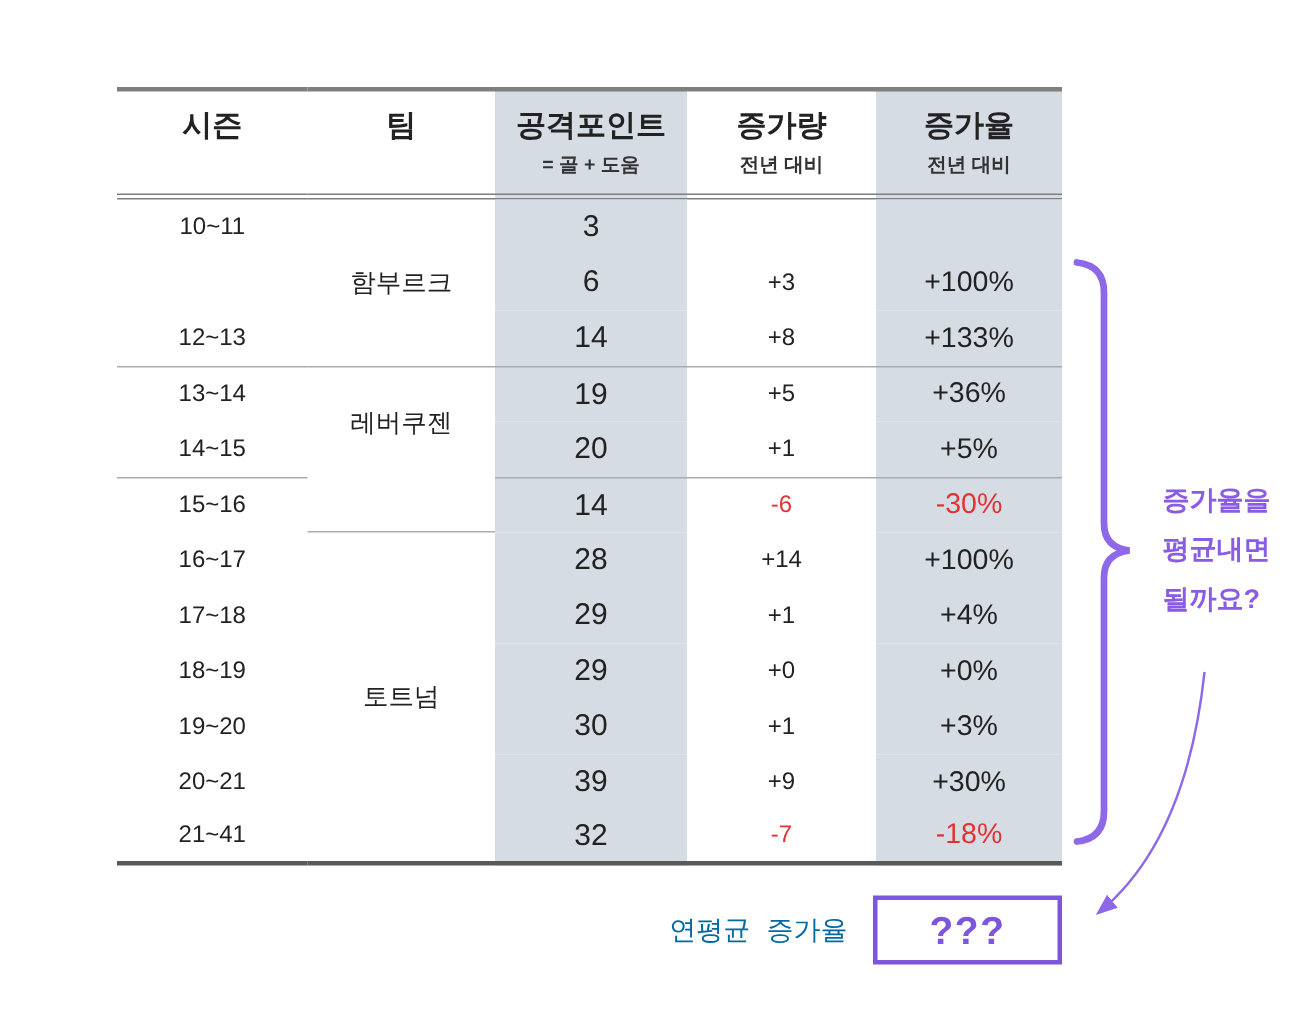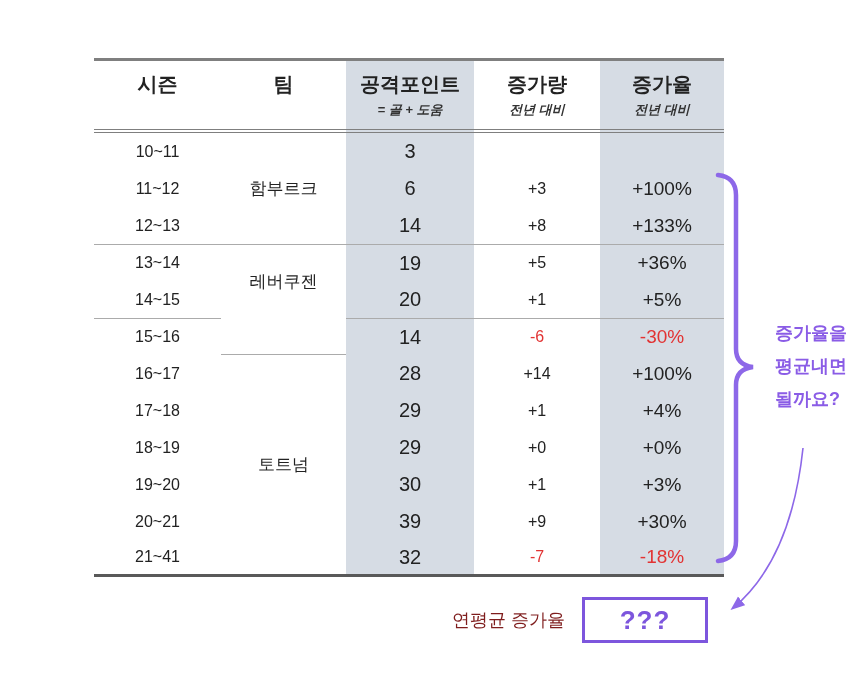--- a/index.html
+++ b/index.html
@@ -8,34 +8,34 @@
     --line-dark:#595959; --line-mid:#7f7f7f; --line-sep:#ababab;
     --bg:#ffffff;
   }
   *{margin:0;padding:0;box-sizing:border-box;}
   html,body{background:#fff;}
   body{font-family:"Liberation Sans","DejaVu Sans",sans-serif;color:var(--text-dark);}
   .canvas{position:relative;width:860px;height:676px;background:var(--bg);overflow:hidden;}
 
   
   .stats-table{
-    position:absolute;left:94px;top:58px;width:630px;
+    position:absolute;left:78px;top:58px;width:630px;
     display:grid;
     grid-template-columns:127px 125px 128px 126px 124px;
     grid-template-rows:75px repeat(12,37px);
   }
   .cell{display:flex;align-items:center;justify-content:center;font-size:16px;}
   .shade{background:var(--shade);}
   .head{
     flex-direction:column;justify-content:flex-start;padding-top:10px;
     border-top:3px solid var(--line-mid);
     border-bottom:4px double var(--line-mid);
   }
   .h-main{font-size:20px;font-weight:bold;line-height:26px;}
-  .h-sub{font-size:13px;font-weight:bold;line-height:18px;margin-top:4px;color:#333;font-style:italic;}
+  .h-sub{font-size:13px;font-weight:bold;line-height:18px;margin-top:4px;color:#333;}
   .season-cell{font-size:16px;}
   .team-cell{font-size:17px;}
   .points-cell{font-size:20px;}
   .delta-cell{font-size:16px;}
   .rate-cell{font-size:19px;}
   .team-hamburg{grid-column:2;grid-row:2/5;}
   .team-leverkusen{grid-column:2;grid-row:5/7;}
   .team-tottenham{grid-column:2;grid-row:7/14;margin-top:36px;}
   .row-sep{border-top:1px solid var(--line-sep);}
   .row-last{border-bottom:3px solid var(--line-dark);}
@@ -44,21 +44,21 @@
   
   .overlay{position:absolute;left:0;top:0;width:860px;height:676px;color:var(--purple-light);pointer-events:none;}
   .annotation-text{
     position:absolute;left:775px;top:317px;width:85px;
     color:var(--purple-text);font-size:18px;font-weight:bold;line-height:33px;
   }
 
   
   .footer-label{
     position:absolute;left:400px;top:608px;width:165px;
-    text-align:right;font-size:18px;color:#7f1d1d;
+    text-align:right;font-size:18px;color:#0369a1;font-family:Liberation Mono, monospace;
   }
   .answer-box{
     position:absolute;left:582px;top:597px;width:126px;height:46px;
     border:3px solid var(--purple);
     display:flex;align-items:center;justify-content:center;
     color:var(--purple);font-size:26px;font-weight:bold;letter-spacing:1px;
   }
 </style>
 </head>
 <body>
@@ -88,21 +88,20 @@
 
     <div class="cell team-cell team-hamburg">함부르크</div>
     <div class="cell team-cell team-leverkusen row-sep">레버쿠젠</div>
     <div class="cell team-cell team-tottenham row-sep row-last">토트넘</div>
 
     <div class="cell season-cell" style="grid-column:1;grid-row:2">10~11</div>
     <div class="cell points-cell shade" style="grid-column:3;grid-row:2">3</div>
     <div class="cell delta-cell" style="grid-column:4;grid-row:2"></div>
     <div class="cell rate-cell shade" style="grid-column:5;grid-row:2"></div>
 
-    <div class="cell season-cell" style="grid-column:1;grid-row:3">11~12</div>
     <div class="cell points-cell shade" style="grid-column:3;grid-row:3">6</div>
     <div class="cell delta-cell" style="grid-column:4;grid-row:3">+3</div>
     <div class="cell rate-cell shade" style="grid-column:5;grid-row:3">+100%</div>
 
     <div class="cell season-cell" style="grid-column:1;grid-row:4">12~13</div>
     <div class="cell points-cell shade" style="grid-column:3;grid-row:4">14</div>
     <div class="cell delta-cell" style="grid-column:4;grid-row:4">+8</div>
     <div class="cell rate-cell shade" style="grid-column:5;grid-row:4">+133%</div>
 
     <div class="cell season-cell row-sep" style="grid-column:1;grid-row:5">13~14</div>

